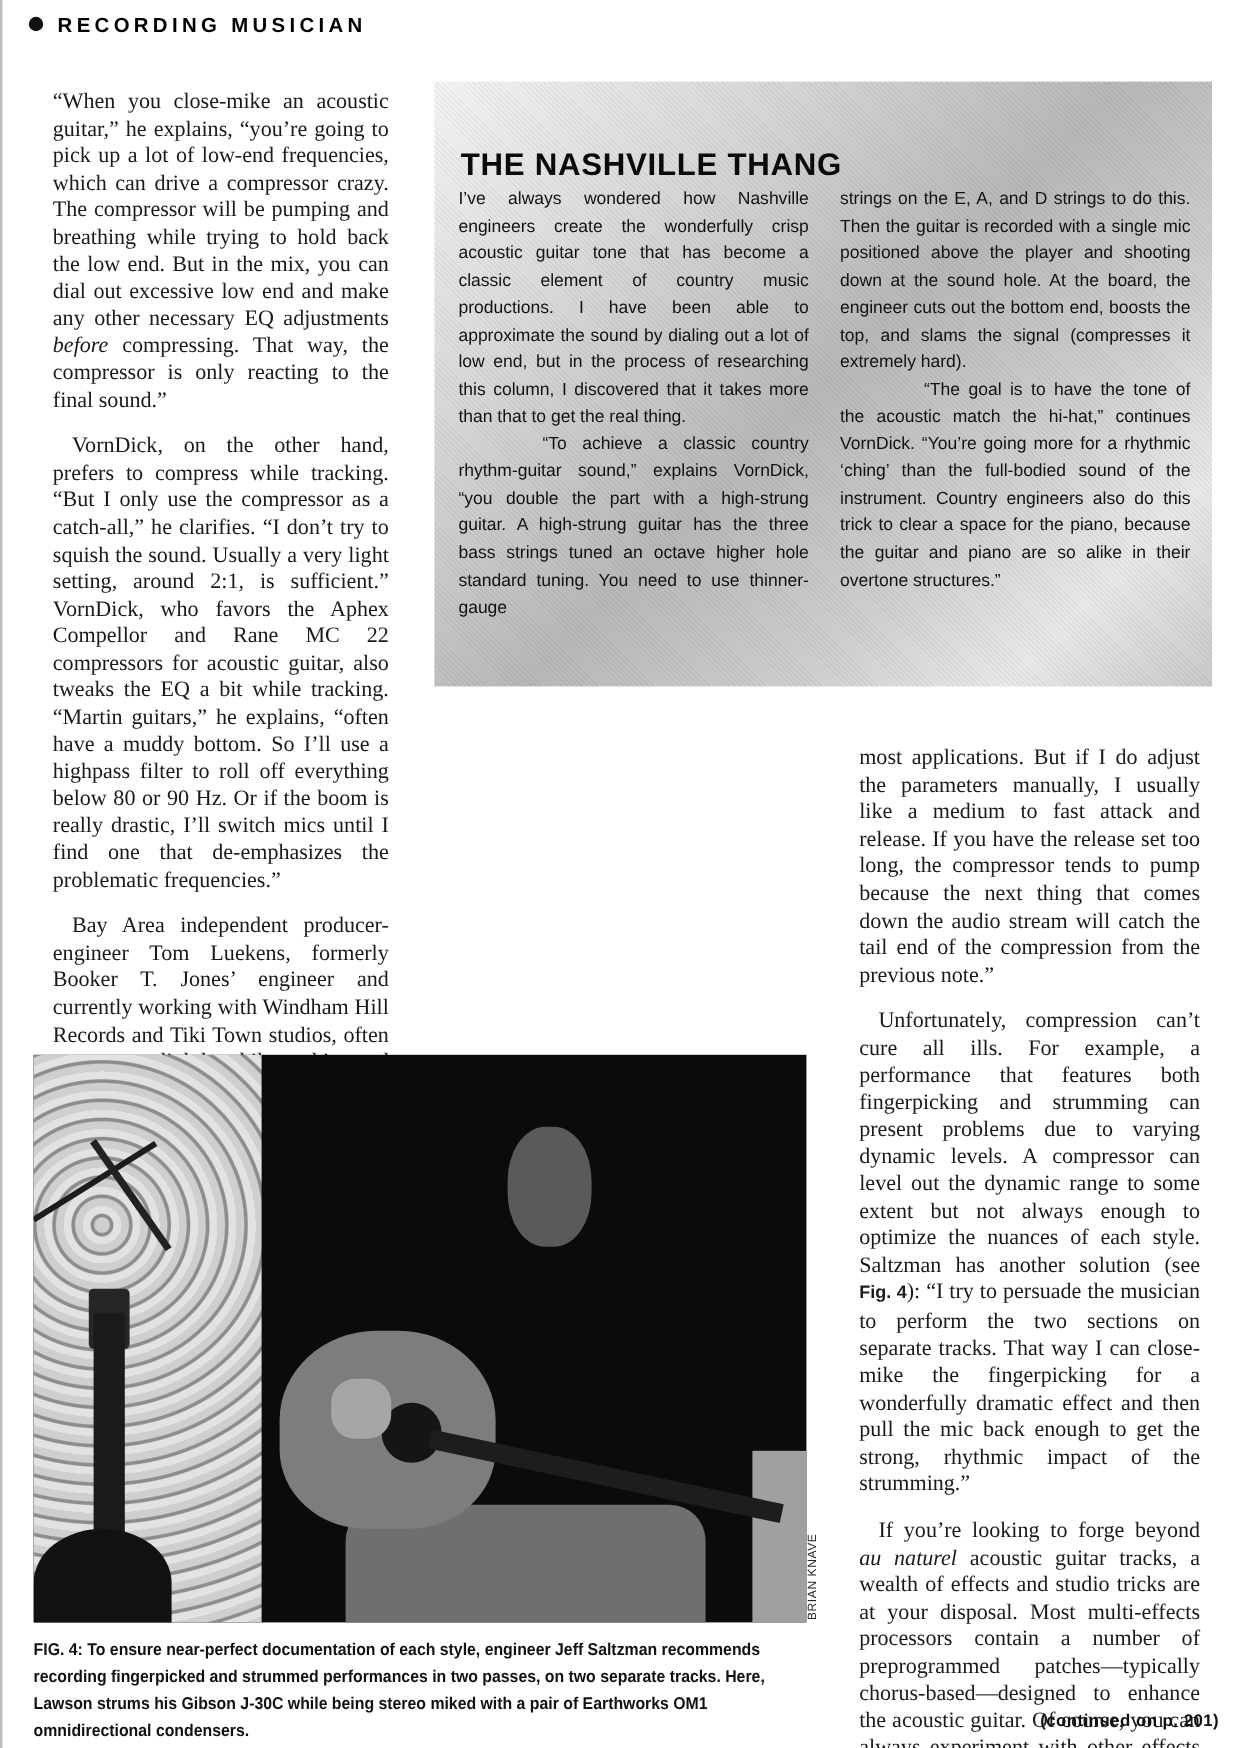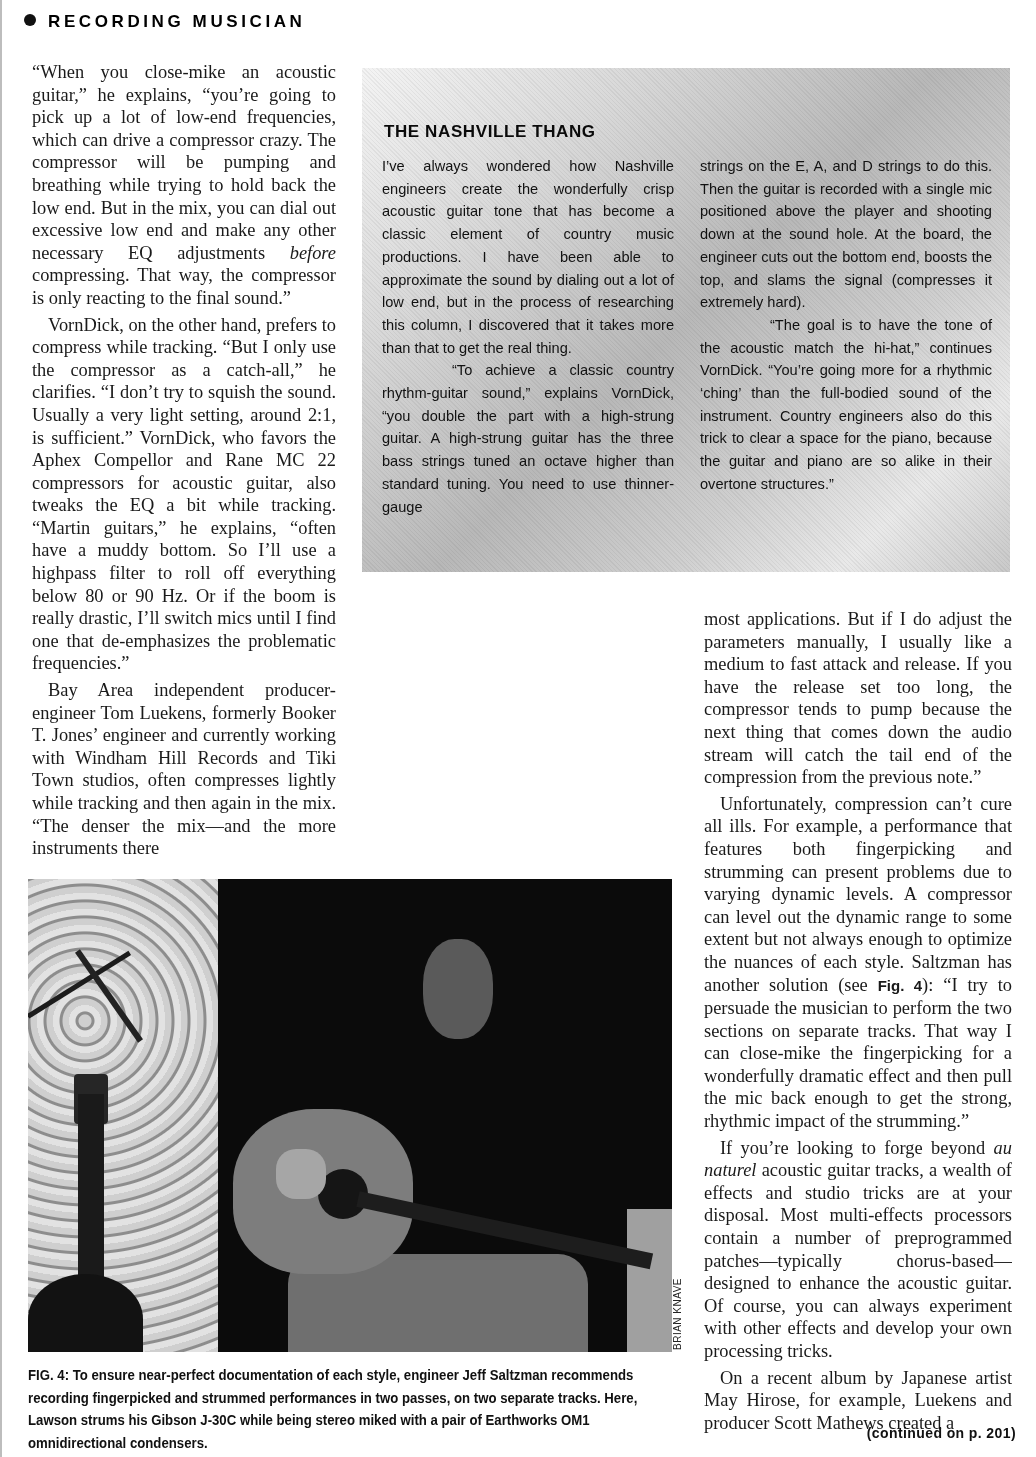--- a/index.html
+++ b/index.html
@@ -2,33 +2,33 @@
 <html><head>
 <meta charset="utf-8">
 <style>
   html, body { margin: 0; padding: 0; background: #ffffff; }
   body { width: 1036px; height: 1457px; position: relative; overflow: hidden; color: #111; }
   .page-edge { position: absolute; left: 0; top: 0; width: 2px; height: 1457px; background: #bdbdbd; }
   .running-head { position: absolute; left: 24px; top: 12px; font-family: "Liberation Sans", sans-serif; font-weight: bold; font-size: 17px; letter-spacing: 3.6px; color: #000000; }
   .running-head .bullet { display: inline-block; width: 12px; height: 12px; border-radius: 50%; background: #111; margin-right: 12px; vertical-align: 1px; }
 
   .col { position: absolute; font-family: "Liberation Serif", serif; font-size: 18.4px; line-height: 22.6px; text-align: justify; color: #1a1a1a; }
-  .col p { margin: 4px; }
+  .col p { margin: 16px; }
   .col p.indent { text-indent: 16px; }
   .col1 { left: 28px; top: 57px; width: 312px; }
   .col2 { left: 364px; top: 604px; width: 314px; }
   .col3 { left: 700px; top: 604px; width: 316px; }
   .col em { font-style: italic; }
   .figref { font-family: "Liberation Sans", sans-serif; font-weight: bold; font-size: 15px; }
 
   .sidebar { position: absolute; left: 362px; top: 68px; width: 648px; height: 504px;
     background: linear-gradient(135deg, #f4f4f4 0%, #d8d8d8 25%, #b8b8b8 50%, #cfcfcf 70%, #e9e9e9 85%, #c9c9c9 100%); }
   .sidebar::after { content: ""; position: absolute; inset: 0;
     background: repeating-linear-gradient(45deg, rgba(0,0,0,0.05) 0 1px, rgba(255,255,255,0) 1px 3px); pointer-events: none; }
-  .sidebar-title { position: absolute; left: 22px; top: 54px; font-family: "Liberation Sans", sans-serif; font-weight: bold; font-size: 17px; letter-spacing: 0.6px; color: #0a0a0a; z-index: 1; }
+  .sidebar-title { position: absolute; left: 22px; top: 54px; font-family: "Liberation Sans", sans-serif; font-weight: bold; font-size: 26px; letter-spacing: 0.6px; color: #0a0a0a; z-index: 1; }
   .sb-col { position: absolute; top: 87px; width: 292px; font-family: "Liberation Sans", sans-serif; font-size: 14.6px; line-height: 22.7px; text-align: justify; color: #111; z-index: 1; }
   .sb-col p { margin: 0; }
   .sb-col p.indent { text-indent: 70px; }
   .sb-left { left: 20px; }
   .sb-right { left: 338px; }
 
   .photo { position: absolute; left: 28px; top: 879px; width: 644px; height: 473px; overflow: hidden; background: #0b0b0b; }
   .photo .wallpaper { position: absolute; left: 0; top: 0; width: 190px; height: 473px;
     background: repeating-radial-gradient(circle at 30% 30%, #cfcfcf 0 6px, #8d8d8d 7px 9px, #e2e2e2 10px 16px); }
   .photo .wall-right { position: absolute; right: 0; top: 330px; width: 45px; height: 143px; background: #a0a0a0; }
@@ -62,21 +62,21 @@
 <div class="col col1">
   <p><span>“When you close-mike an acoustic guitar,” he explains, “you’re going to pick up a lot of low-end frequencies, which can drive a compressor crazy. The compressor will be pumping and breathing while trying to hold back the low end. But in the mix, you can dial out excessive low end and make any other necessary EQ adjustments </span><em>before</em><span> compressing. That way, the compressor is only reacting to the final sound.”</span></p>
   <p class="indent">VornDick, on the other hand, prefers to compress while tracking. “But I only use the compressor as a catch-all,” he clarifies. “I don’t try to squish the sound. Usually a very light setting, around 2:1, is sufficient.” VornDick, who favors the Aphex Compellor and Rane MC 22 compressors for acoustic guitar, also tweaks the EQ a bit while tracking. “Martin guitars,” he explains, “often have a muddy bottom. So I’ll use a highpass filter to roll off everything below 80 or 90 Hz. Or if the boom is really drastic, I’ll switch mics until I find one that de-emphasizes the problematic frequencies.”</p>
   <p class="indent">Bay Area independent producer-engineer Tom Luekens, formerly Booker T. Jones’ engineer and currently working with Windham Hill Records and Tiki Town studios, often compresses lightly while tracking and then again in the mix. “The denser the mix—and the more instruments there</p>
 </div>
 
 <div class="sidebar">
   <div class="sidebar-title">THE NASHVILLE THANG</div>
   <div class="sb-col sb-left">
     <p>I’ve always wondered how Nashville engineers create the wonderfully crisp acoustic guitar tone that has become a classic element of country music productions. I have been able to approximate the sound by dialing out a lot of low end, but in the process of researching this column, I discovered that it takes more than that to get the real thing.</p>
-    <p class="indent">“To achieve a classic country rhythm-guitar sound,” explains VornDick, “you double the part with a high-strung guitar. A high-strung guitar has the three bass strings tuned an octave higher than standard tuning. You need to use thinner-gauge</p>
+    <p class="indent">“To achieve a classic country rhythm-guitar sound,” explains VornDick, “you double the part with a high-strung guitar. A high-strung guitar has the three bass strings tuned an octave higher hole standard tuning. You need to use thinner-gauge</p>
   </div>
   <div class="sb-col sb-right">
     <p>strings on the E, A, and D strings to do this. Then the guitar is recorded with a single mic positioned above the player and shooting down at the sound hole. At the board, the engineer cuts out the bottom end, boosts the top, and slams the signal (compresses it extremely hard).</p>
     <p class="indent">“The goal is to have the tone of the acoustic match the hi-hat,” continues VornDick. “You’re going more for a rhythmic ‘ching’ than the full-bodied sound of the instrument. Country engineers also do this trick to clear a space for the piano, because the guitar and piano are so alike in their overtone structures.”</p>
   </div>
 </div>
 
 <div class="col col2">
 </div>
 

